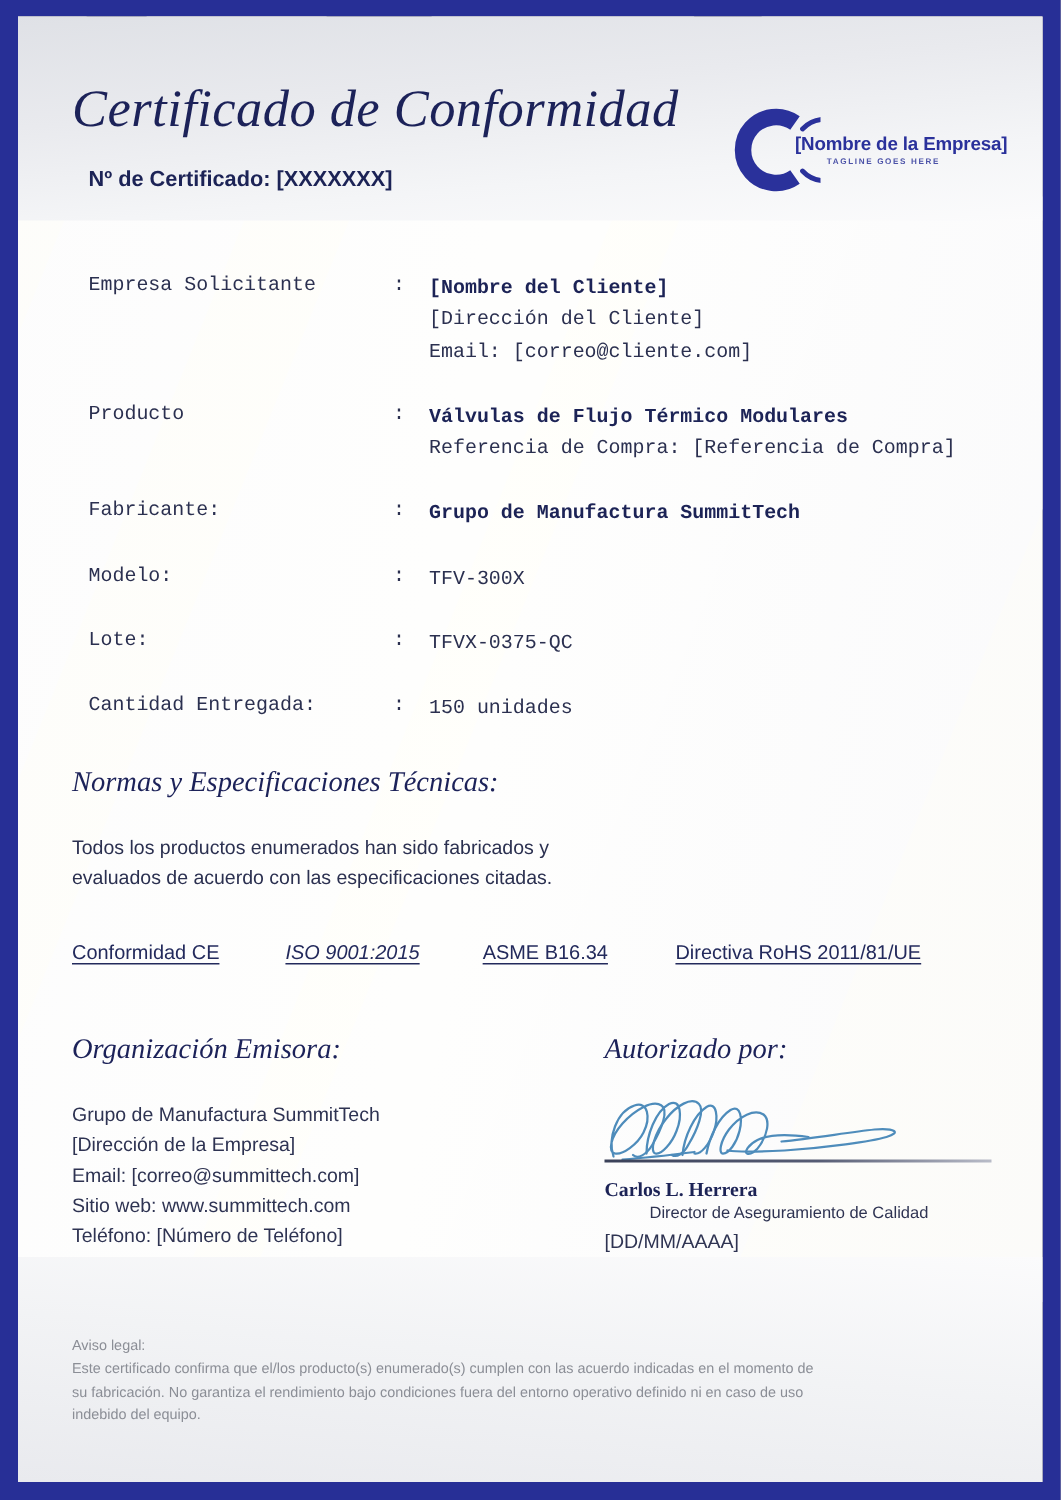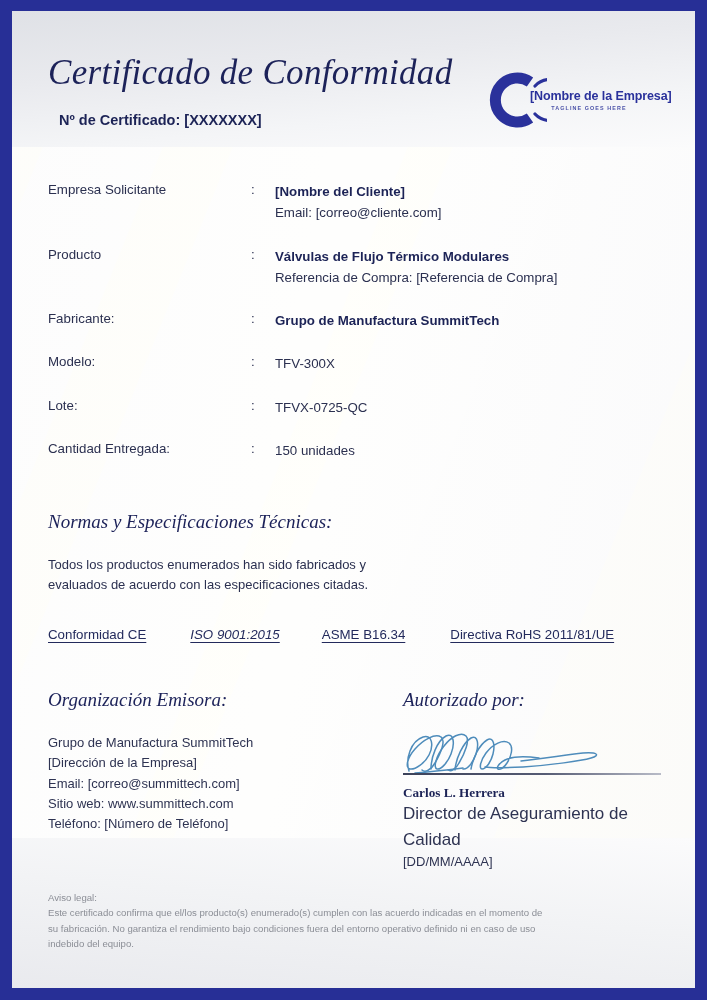--- a/index.html
+++ b/index.html
@@ -145,23 +145,24 @@
     color: #4b52a8;
     letter-spacing: 1.1px;
     font-weight: bold;
     text-align: center;
     width: 118px;
   }
 
   
   .details {
     position: absolute;
-    left: 36px;
+    left: 47px;
     top: 170px;
     right: 30px;
+    font-family: Liberation Mono, monospace;
   }
   .row {
     display: flex;
     align-items: flex-start;
     margin-bottom: 22px;
   }
   .row-label {
     width: 203px;
     flex: 0 0 203px;
     font-size: 13.3px;
@@ -259,23 +260,24 @@
     background: linear-gradient(90deg, #3b4159 0%, #565c74 55%, #b9bcc8 100%);
   }
   .sig-name {
     margin-top: 8px;
     font-size: 13.2px;
     font-weight: bold;
     color: #1c2356;
     font-family: Liberation Serif, serif;
   }
   .sig-role {
-    font-size: 17px;
+    font-size: 11px;
     color: #2e3352;
     line-height: 1.5;
+    margin-left: 30px;
   }
   .sig-date {
     font-size: 13px;
     color: #2e3352;
     line-height: 1.5;
   }
 
   
   .disclaimer {
     position: absolute;
@@ -325,20 +327,21 @@
         </div>
       </div>
 
       <div class="details">
 
         <div class="row">
           <div class="row-label">Empresa Solicitante</div>
           <div class="row-colon">:</div>
           <div class="row-value">
             <span class="v-strong">[Nombre del Cliente]</span>
+            <span class="v-plain">[Dirección del Cliente]</span>
             <span class="v-plain">Email: [correo@cliente.com]</span>
           </div>
         </div>
 
         <div class="row">
           <div class="row-label">Producto</div>
           <div class="row-colon">:</div>
           <div class="row-value">
             <span class="v-strong">Válvulas de Flujo Térmico Modulares</span>
             <span class="v-plain">Referencia de Compra: [Referencia de Compra]</span>
@@ -358,21 +361,21 @@
           <div class="row-colon">:</div>
           <div class="row-value">
             <span class="v-plain">TFV-300X</span>
           </div>
         </div>
 
         <div class="row">
           <div class="row-label">Lote:</div>
           <div class="row-colon">:</div>
           <div class="row-value">
-            <span class="v-plain">TFVX-0725-QC</span>
+            <span class="v-plain">TFVX-0375-QC</span>
           </div>
         </div>
 
         <div class="row">
           <div class="row-label">Cantidad Entregada:</div>
           <div class="row-colon">:</div>
           <div class="row-value">
             <span class="v-plain">150 unidades</span>
           </div>
         </div>

